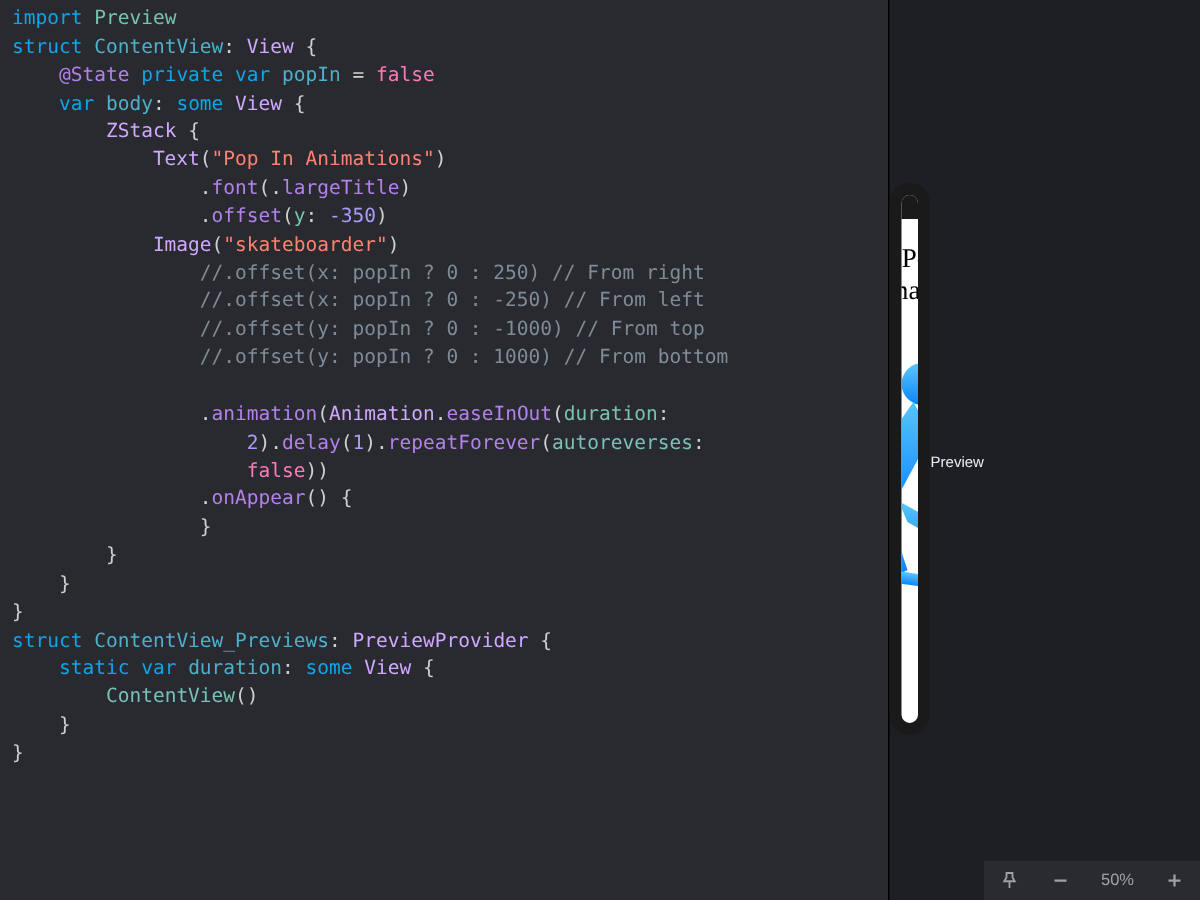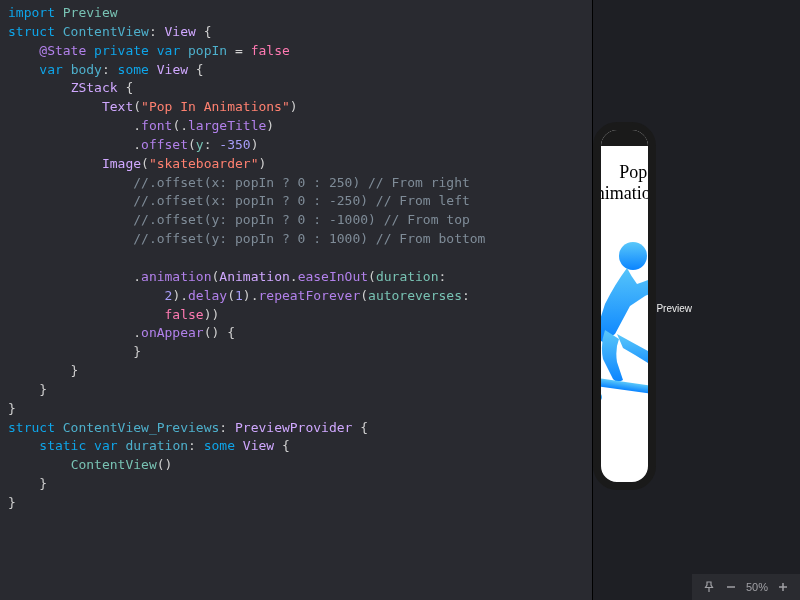--- a/index.html
+++ b/index.html
@@ -95,21 +95,21 @@
     margin-top: 16px;
   }
   .zoom-bar {
     margin-top: auto;
     width: 100%;
     height: 26px;
     background: #2A2B30;
     display: flex;
     align-items: center;
     justify-content: flex-end;
-    gap: 8px;
+    gap: 20px;
     padding: 0 10px;
     color: #A0A0A5;
     font-size: 11px;
     font-family: -apple-system, sans-serif;
   }
   .zoom-icon { width: 14px; height: 14px; display: flex; align-items: center; justify-content: center; cursor: pointer; }
   .zoom-text { font-variant-numeric: tabular-nums; }
 </style>
 </head>
 <body>

